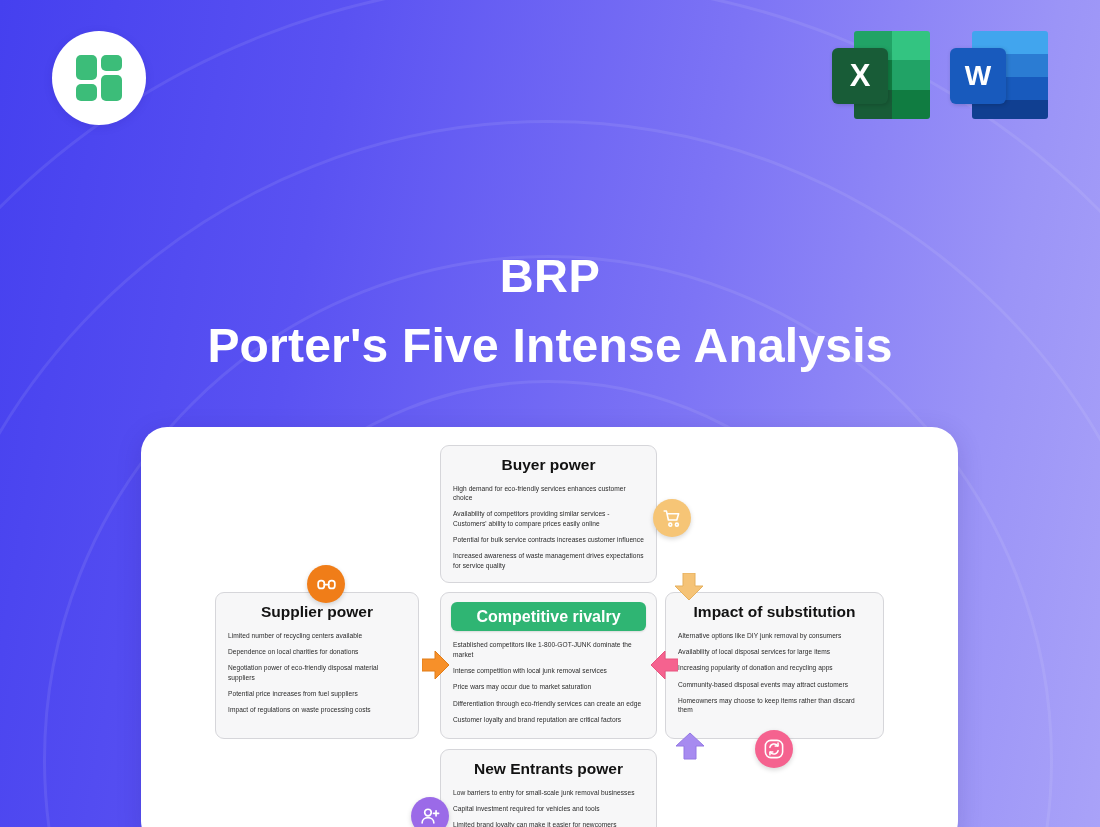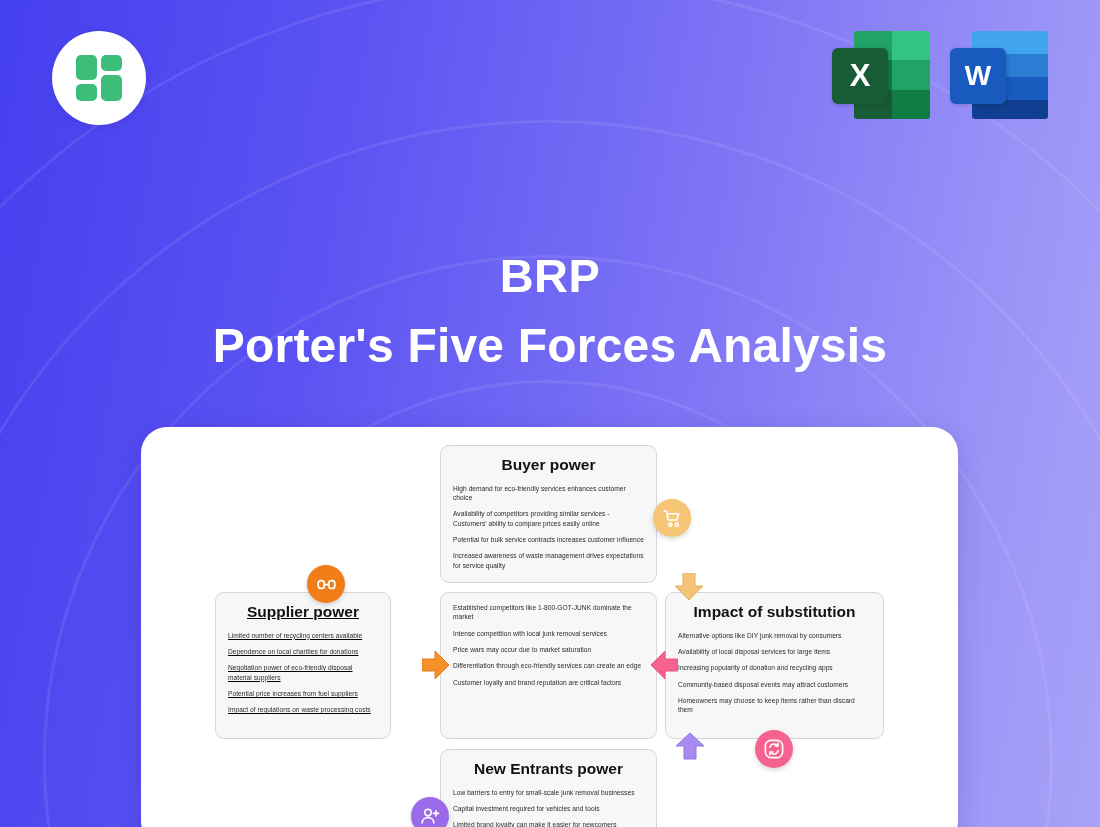--- a/index.html
+++ b/index.html
@@ -158,21 +158,21 @@
 
   
   .force-box {
     position: absolute;
     background: #f7f7f8;
     border: 1.3px solid #d6d6da;
     border-radius: 9px;
     padding: 10px 12px 16px 12px;
   }
   .box-buyer   { left: 299px; top: 18px;  width: 217px; height: 138px; }
-  .box-supplier{ left: 74px;  top: 165px; width: 176px; height: 147px; text-decoration: underline; }
+  .box-supplier{ left: 74px;  top: 165px; width: 204px; height: 147px; }
   .box-rivalry { left: 299px; top: 165px; width: 217px; height: 147px; }
   .box-substit { left: 524px; top: 165px; width: 219px; height: 147px; }
   .box-entrant { left: 299px; top: 322px; width: 217px; height: 140px; }
 
   .box-title {
     text-align: center;
     font-size: 15.5px;
     font-weight: bold;
     color: #121212;
     margin-bottom: 9px;
@@ -262,21 +262,21 @@
           <div class="wb wb2"></div>
         <div class="wb wb3"></div>
           <div class="wb wb4"></div>
       </div>
       <div class="wd-tile">W</div>
     </div>
   </div>
 
   <div class="title-block">
     <div class="title-main">BRP</div>
-    <div class="title-sub">Porter's Five Forces Analysis</div>
+    <div class="title-sub">Porter's Five Intense Analysis</div>
   </div>
 
   <div class="card">
     <div class="diagram">
 
       <div class="force-box box-buyer">
         <div class="box-title">Buyer power</div>
         <ul class="box-list">
           <li>High demand for eco-friendly services enhances customer choice</li>
           <li>Availability of competitors providing similar services  -  Customers' ability to compare prices easily online</li>
@@ -290,20 +290,21 @@
         <ul class="box-list">
           <li>Limited number of recycling centers available</li>
           <li>Dependence on local charities for donations</li>
           <li>Negotiation power of eco-friendly disposal material suppliers</li>
           <li>Potential price increases from fuel suppliers</li>
           <li>Impact of regulations on waste processing costs</li>
         </ul>
       </div>
 
       <div class="force-box box-rivalry">
+        <div class="box-title highlight">Competitive rivalry</div>
         <ul class="box-list">
           <li>Established competitors like 1-800-GOT-JUNK dominate the market</li>
           <li>Intense competition with local junk removal services</li>
           <li>Price wars may occur due to market saturation</li>
           <li>Differentiation through eco-friendly services can create an edge</li>
           <li>Customer loyalty and brand reputation are critical factors</li>
         </ul>
       </div>
 
       <div class="force-box box-substit">

